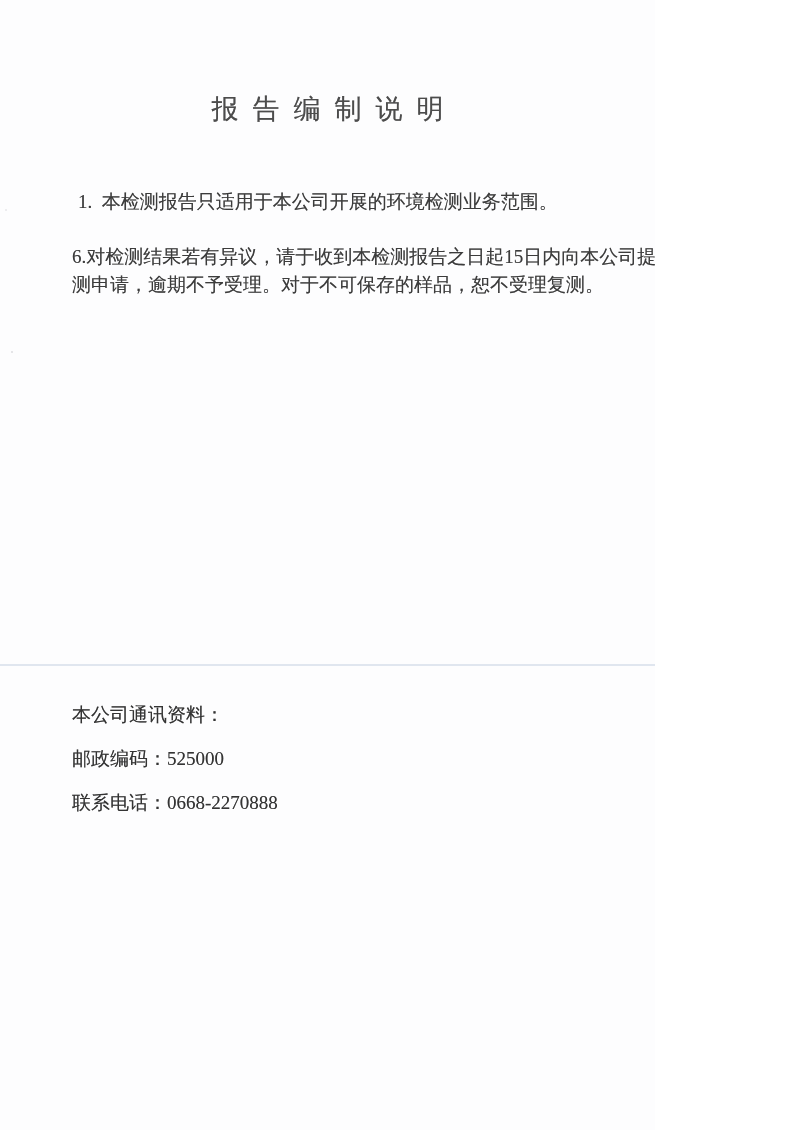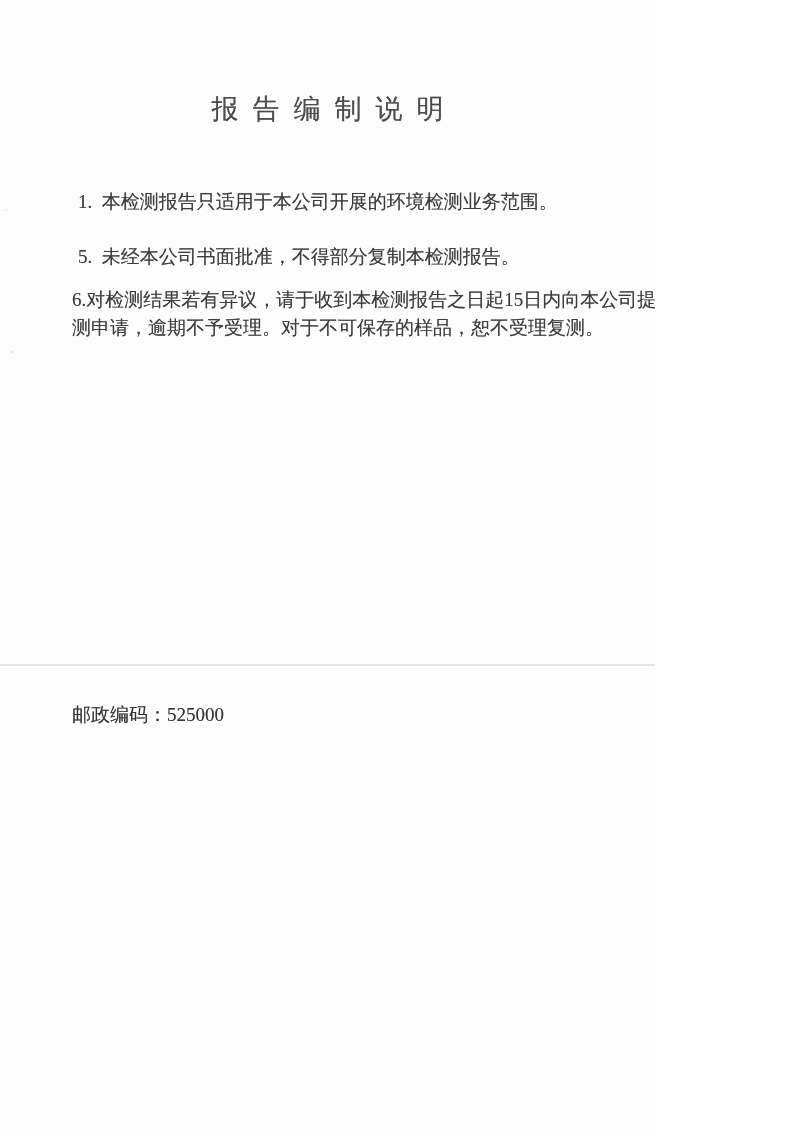--- a/index.html
+++ b/index.html
@@ -99,29 +99,30 @@
 </style>
 </head>
 <body>
 
 <div class="page">
 
   <h1 class="title">报告编制说明</h1>
 
   <div class="notes">
     <p class="n1">1.  本检测报告只适用于本公司开展的环境检测业务范围。</p>
-    <p class="n5">5.  未经本公司书面批准，不得部分复制本检测报告。</p>
     <p class="n6">6.对检测结果若有异议，请于收到本检测报告之日起15日内向本公司提出复
 测申请，逾期不予受理。对于不可保存的样品，恕不受理复测。</p>
   </div>
 
   <div class="divider"></div>
 
   <div class="contact">
+    <p>本公司通讯资料：</p>
     <p>邮政编码：525000</p>
+    <p>联系电话：0668-2270888</p>
   </div>
 
   <svg class="stamp" viewBox="0 0 52 160" aria-hidden="true">
 
     <circle cx="84" cy="80" r="74" fill="none" stroke-width="7" opacity="0.78" stroke="#c9463d"></circle>
 
     <rect x="0" y="50" width="26" height="58" fill="#fdfdfe" opacity="0.55"></rect>
 
     <g opacity="0.5" fill="#d4655c">
       <rect x="32" y="46" width="5" height="3" transform="rotate(-30 34 47)"></rect>

